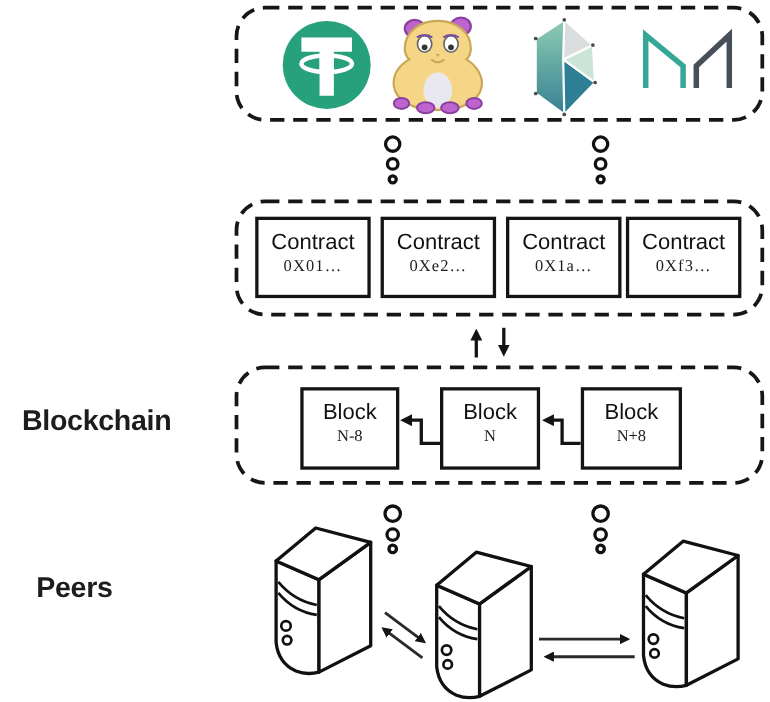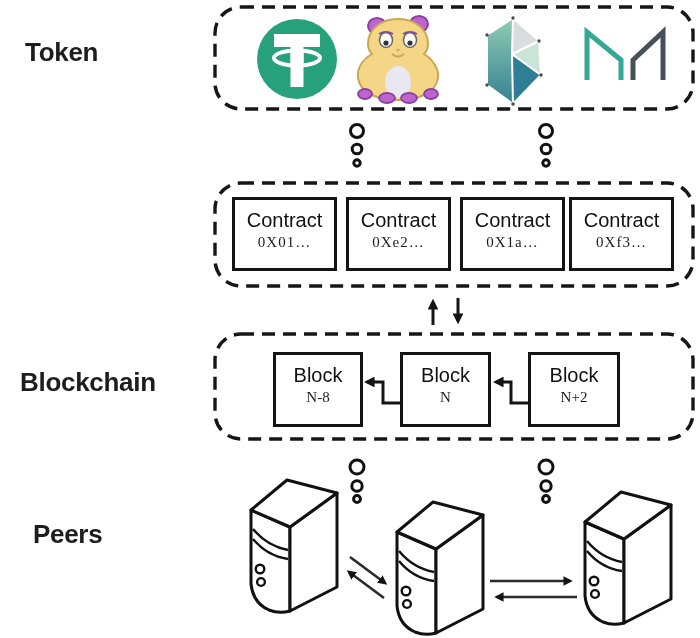--- a/index.html
+++ b/index.html
@@ -21,21 +21,20 @@
     font-family:"Liberation Serif",serif;font-size:15px;color:#1c1c1c;
     margin-top:4px;line-height:1;
   }
   .contract-card .card-sub{letter-spacing:1px;}
 </style>
 </head>
 <body>
 
 <div class="canvas">
 
-  <div class="row-label" style="left:25px;top:39px;">Token</div>
   <div class="row-label" style="left:33px;top:521px;">Peers</div>
   <div class="row-label" style="left:20px;top:369px;">Blockchain</div>
 
   <svg class="overlay" width="700" height="638" viewBox="0 0 700 638">
     <defs>
       <marker id="ah" viewBox="0 0 10 10" refX="7" refY="5" markerWidth="3.6" markerHeight="3.6" orient="auto-start-reverse" markerUnits="strokeWidth">
         <path d="M0,0 L10,5 L0,10 Z" fill="#141414"></path>
       </marker>
       <linearGradient id="kgrad" x1="0" y1="0" x2="0" y2="1">
         <stop offset="0" stop-color="#8FCDB4"></stop>
@@ -170,16 +169,16 @@
   <div class="card block-card" style="left:273px;top:352px;width:90px;height:75px;">
     <div class="card-title">Block</div>
     <div class="card-sub">N-8</div>
   </div>
   <div class="card block-card" style="left:400px;top:352px;width:91px;height:75px;">
     <div class="card-title">Block</div>
     <div class="card-sub">N</div>
   </div>
   <div class="card block-card" style="left:528px;top:352px;width:92px;height:75px;">
     <div class="card-title">Block</div>
-    <div class="card-sub">N+2</div>
+    <div class="card-sub">N+8</div>
   </div>
 
 </div>
 
 </body></html>

